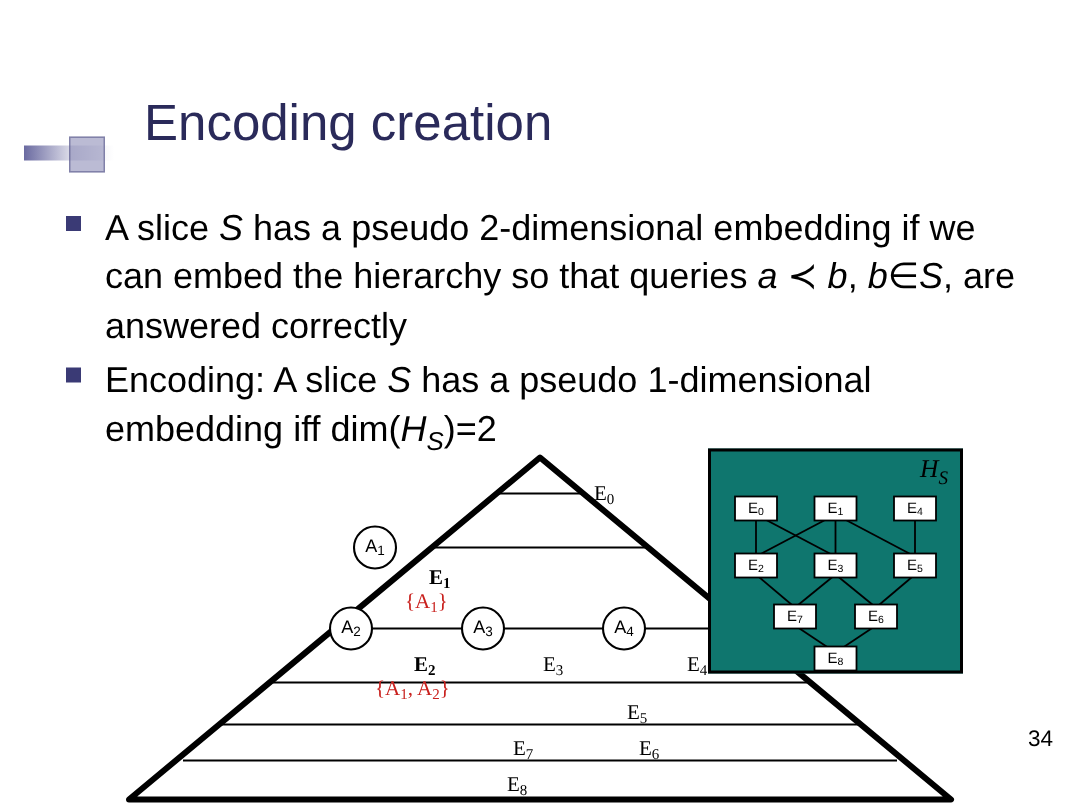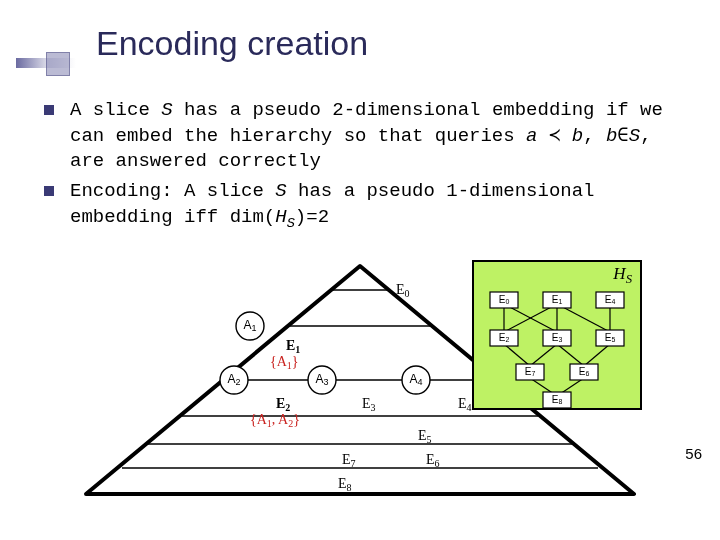--- a/index.html
+++ b/index.html
@@ -10,20 +10,21 @@
     background: #ffffff;
     font-family: Verdana, Arial, sans-serif;
     color: #000;
     overflow: hidden;
   }
   .slide {
     position: relative;
     width: 720px;
     height: 472px;
     box-sizing: border-box;
+    margin-top: 39px;
   }
   .title-area {
     position: absolute;
     left: 0;
     top: 10px;
     width: 720px;
     height: 60px;
   }
   .title-bar {
     position: absolute;
@@ -48,23 +49,22 @@
     top: 14px;
     font-size: 34px;
     font-family: Verdana, Arial, sans-serif;
     color: #2a2a5a;
   }
   .bullets {
     position: absolute;
     left: 44px;
     top: 98px;
     width: 640px;
-    font-size: 19px;
+    font-size: 24px;
     line-height: 1.35;
-    font-family: Liberation Mono, monospace;
   }
   .bullet {
     position: relative;
     padding-left: 26px;
     margin-bottom: 4px;
   }
   .bullet .marker {
     position: absolute;
     left: 0;
     top: 7px;
@@ -82,21 +82,21 @@
     width: 564px;
     height: 268px;
   }
   .hs-box {
     position: absolute;
     right: 0;
     top: 0;
     width: 170px;
     height: 150px;
     border: 2px solid #000;
-    background: #bef264;
+    background: #0f766e;
     box-sizing: border-box;
   }
   .hs-label {
     position: absolute;
     top: 2px;
     right: 8px;
     font-family: "Times New Roman", serif;
     font-style: italic;
     font-size: 17px;
   }
@@ -279,14 +279,14 @@
         <rect class="node-s" x="96" y="82" width="28" height="16"></rect>
         <text class="node-txt" x="110" y="90"><tspan>E</tspan><tspan dy="2" font-size="7">6</tspan></text>
 
         <rect class="node-s" x="69" y="110" width="28" height="16"></rect>
         <text class="node-txt" x="83" y="118"><tspan>E</tspan><tspan dy="2" font-size="7">8</tspan></text>
       </svg>
     </div>
 
   </div>
 
-  <div class="page-num">56</div>
+  <div class="page-num">34</div>
 </div>
 
 </body></html>

